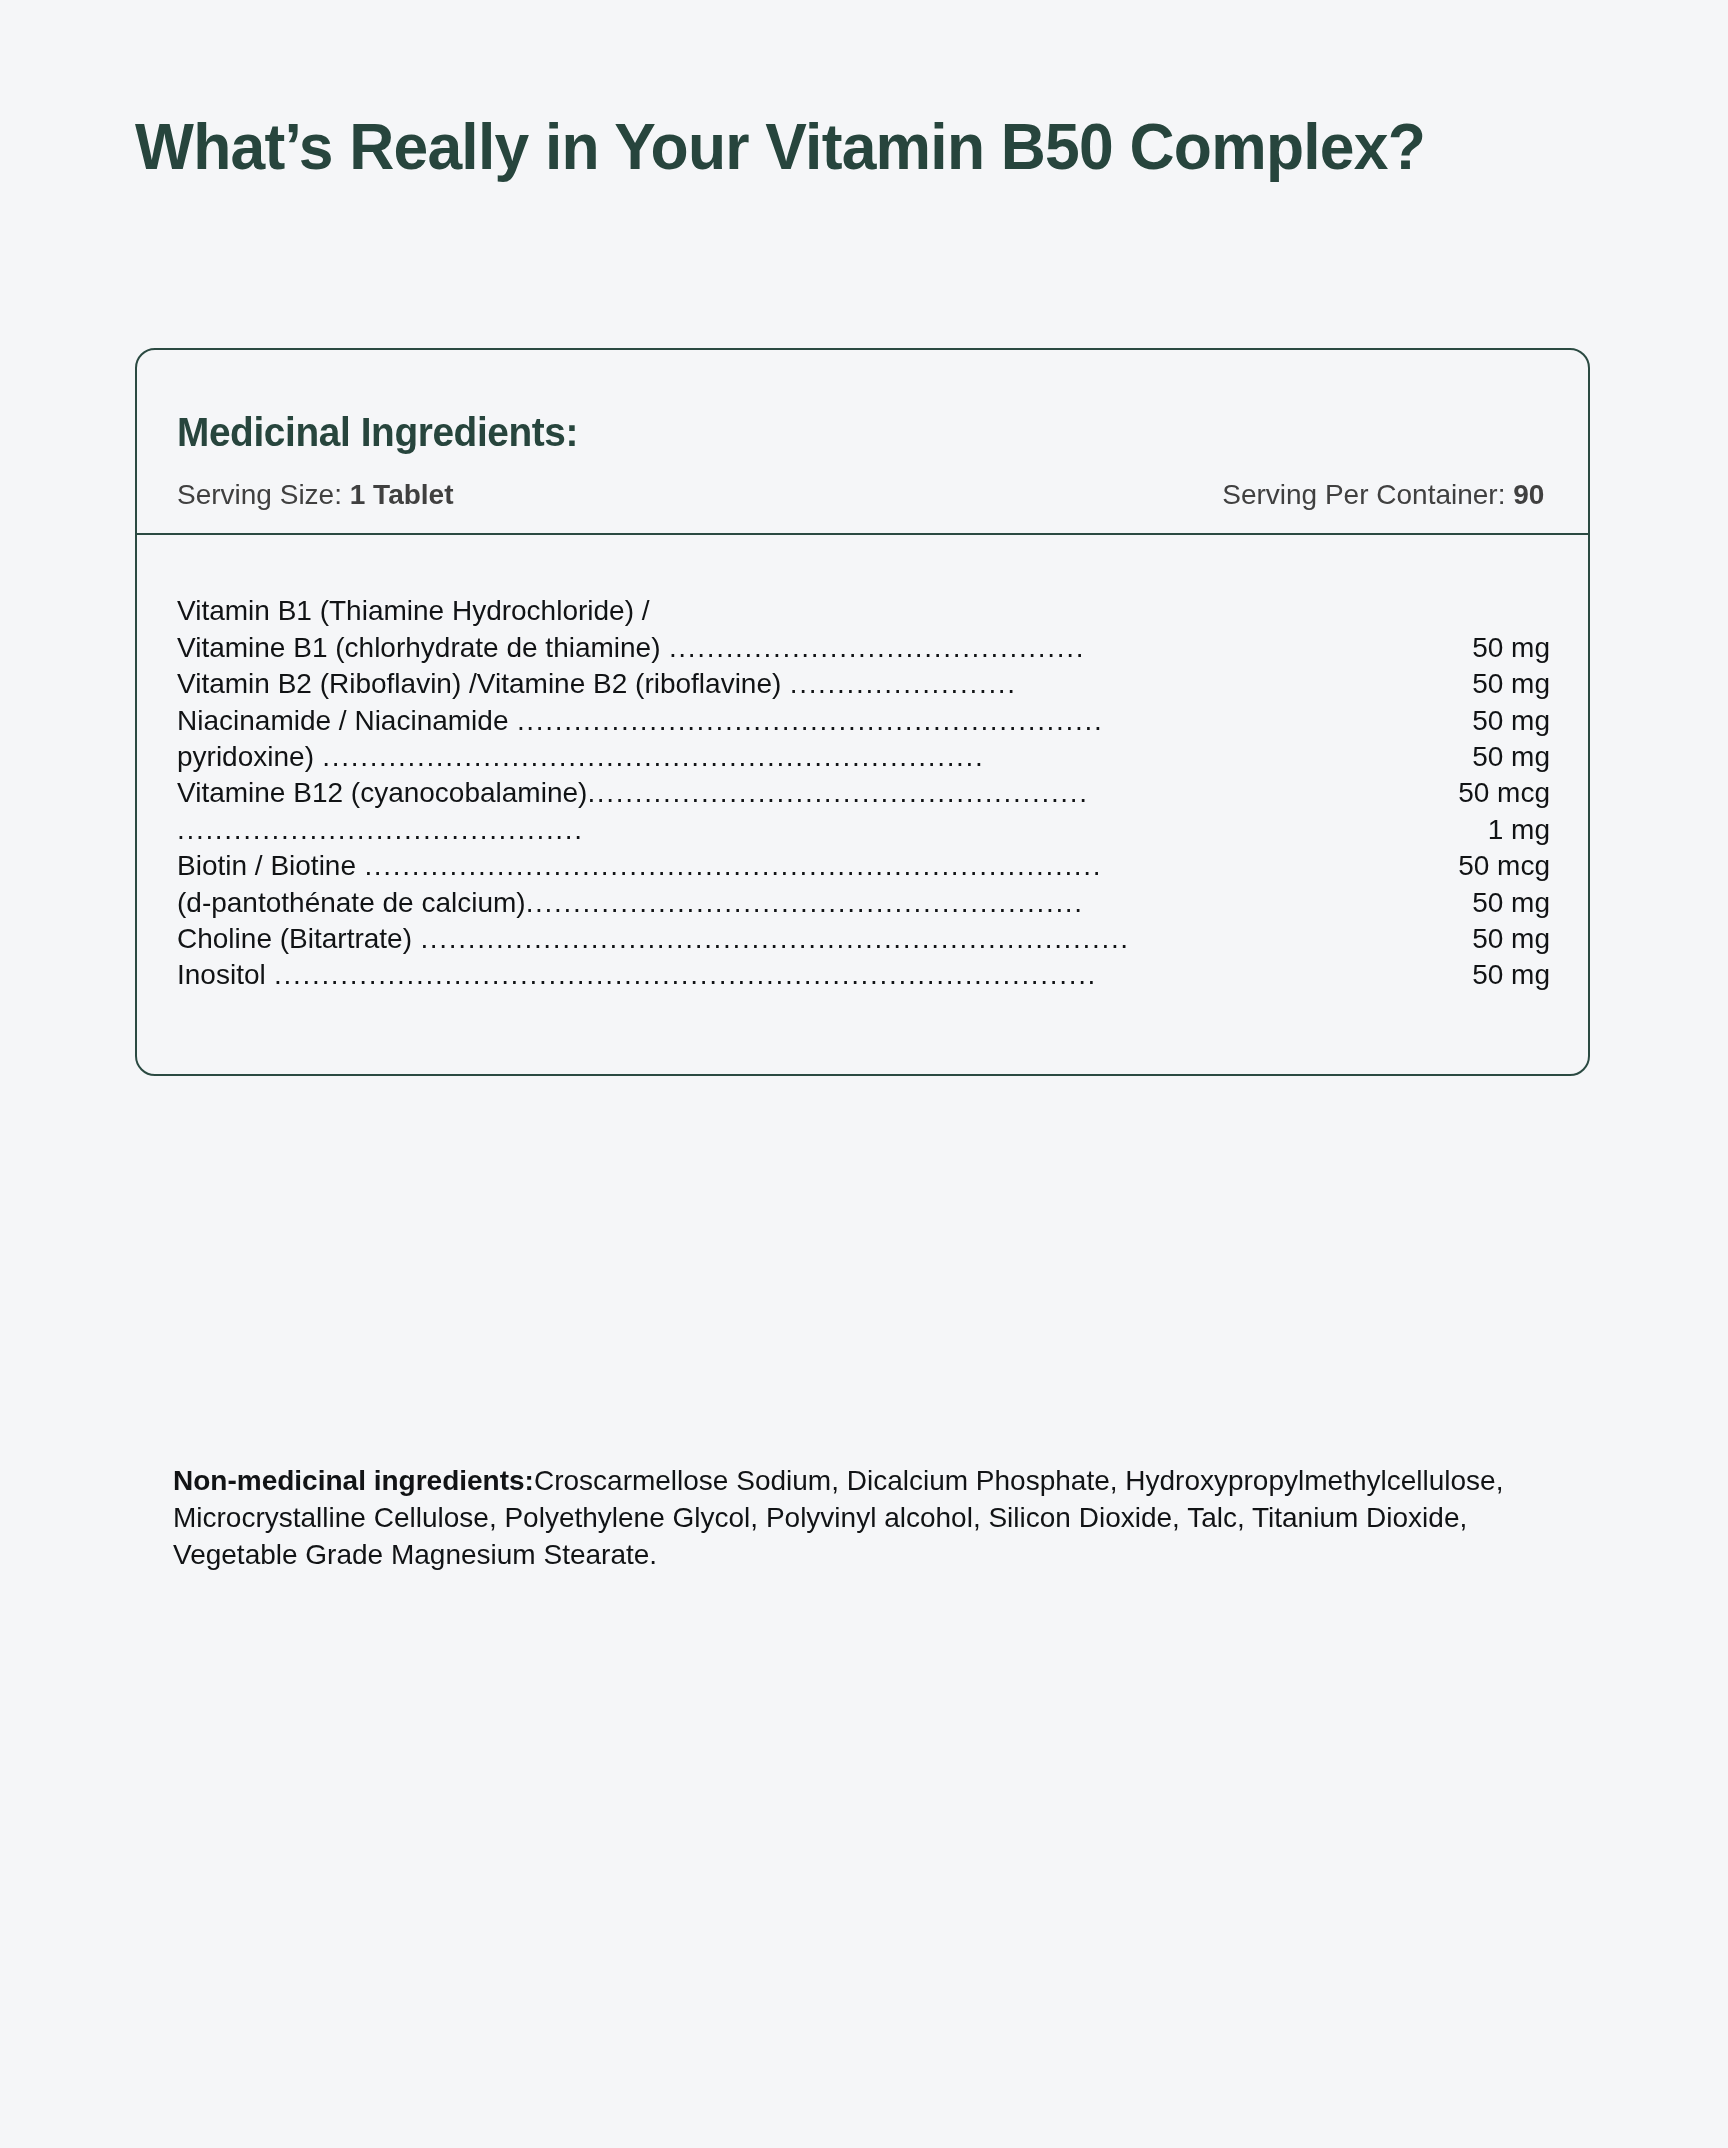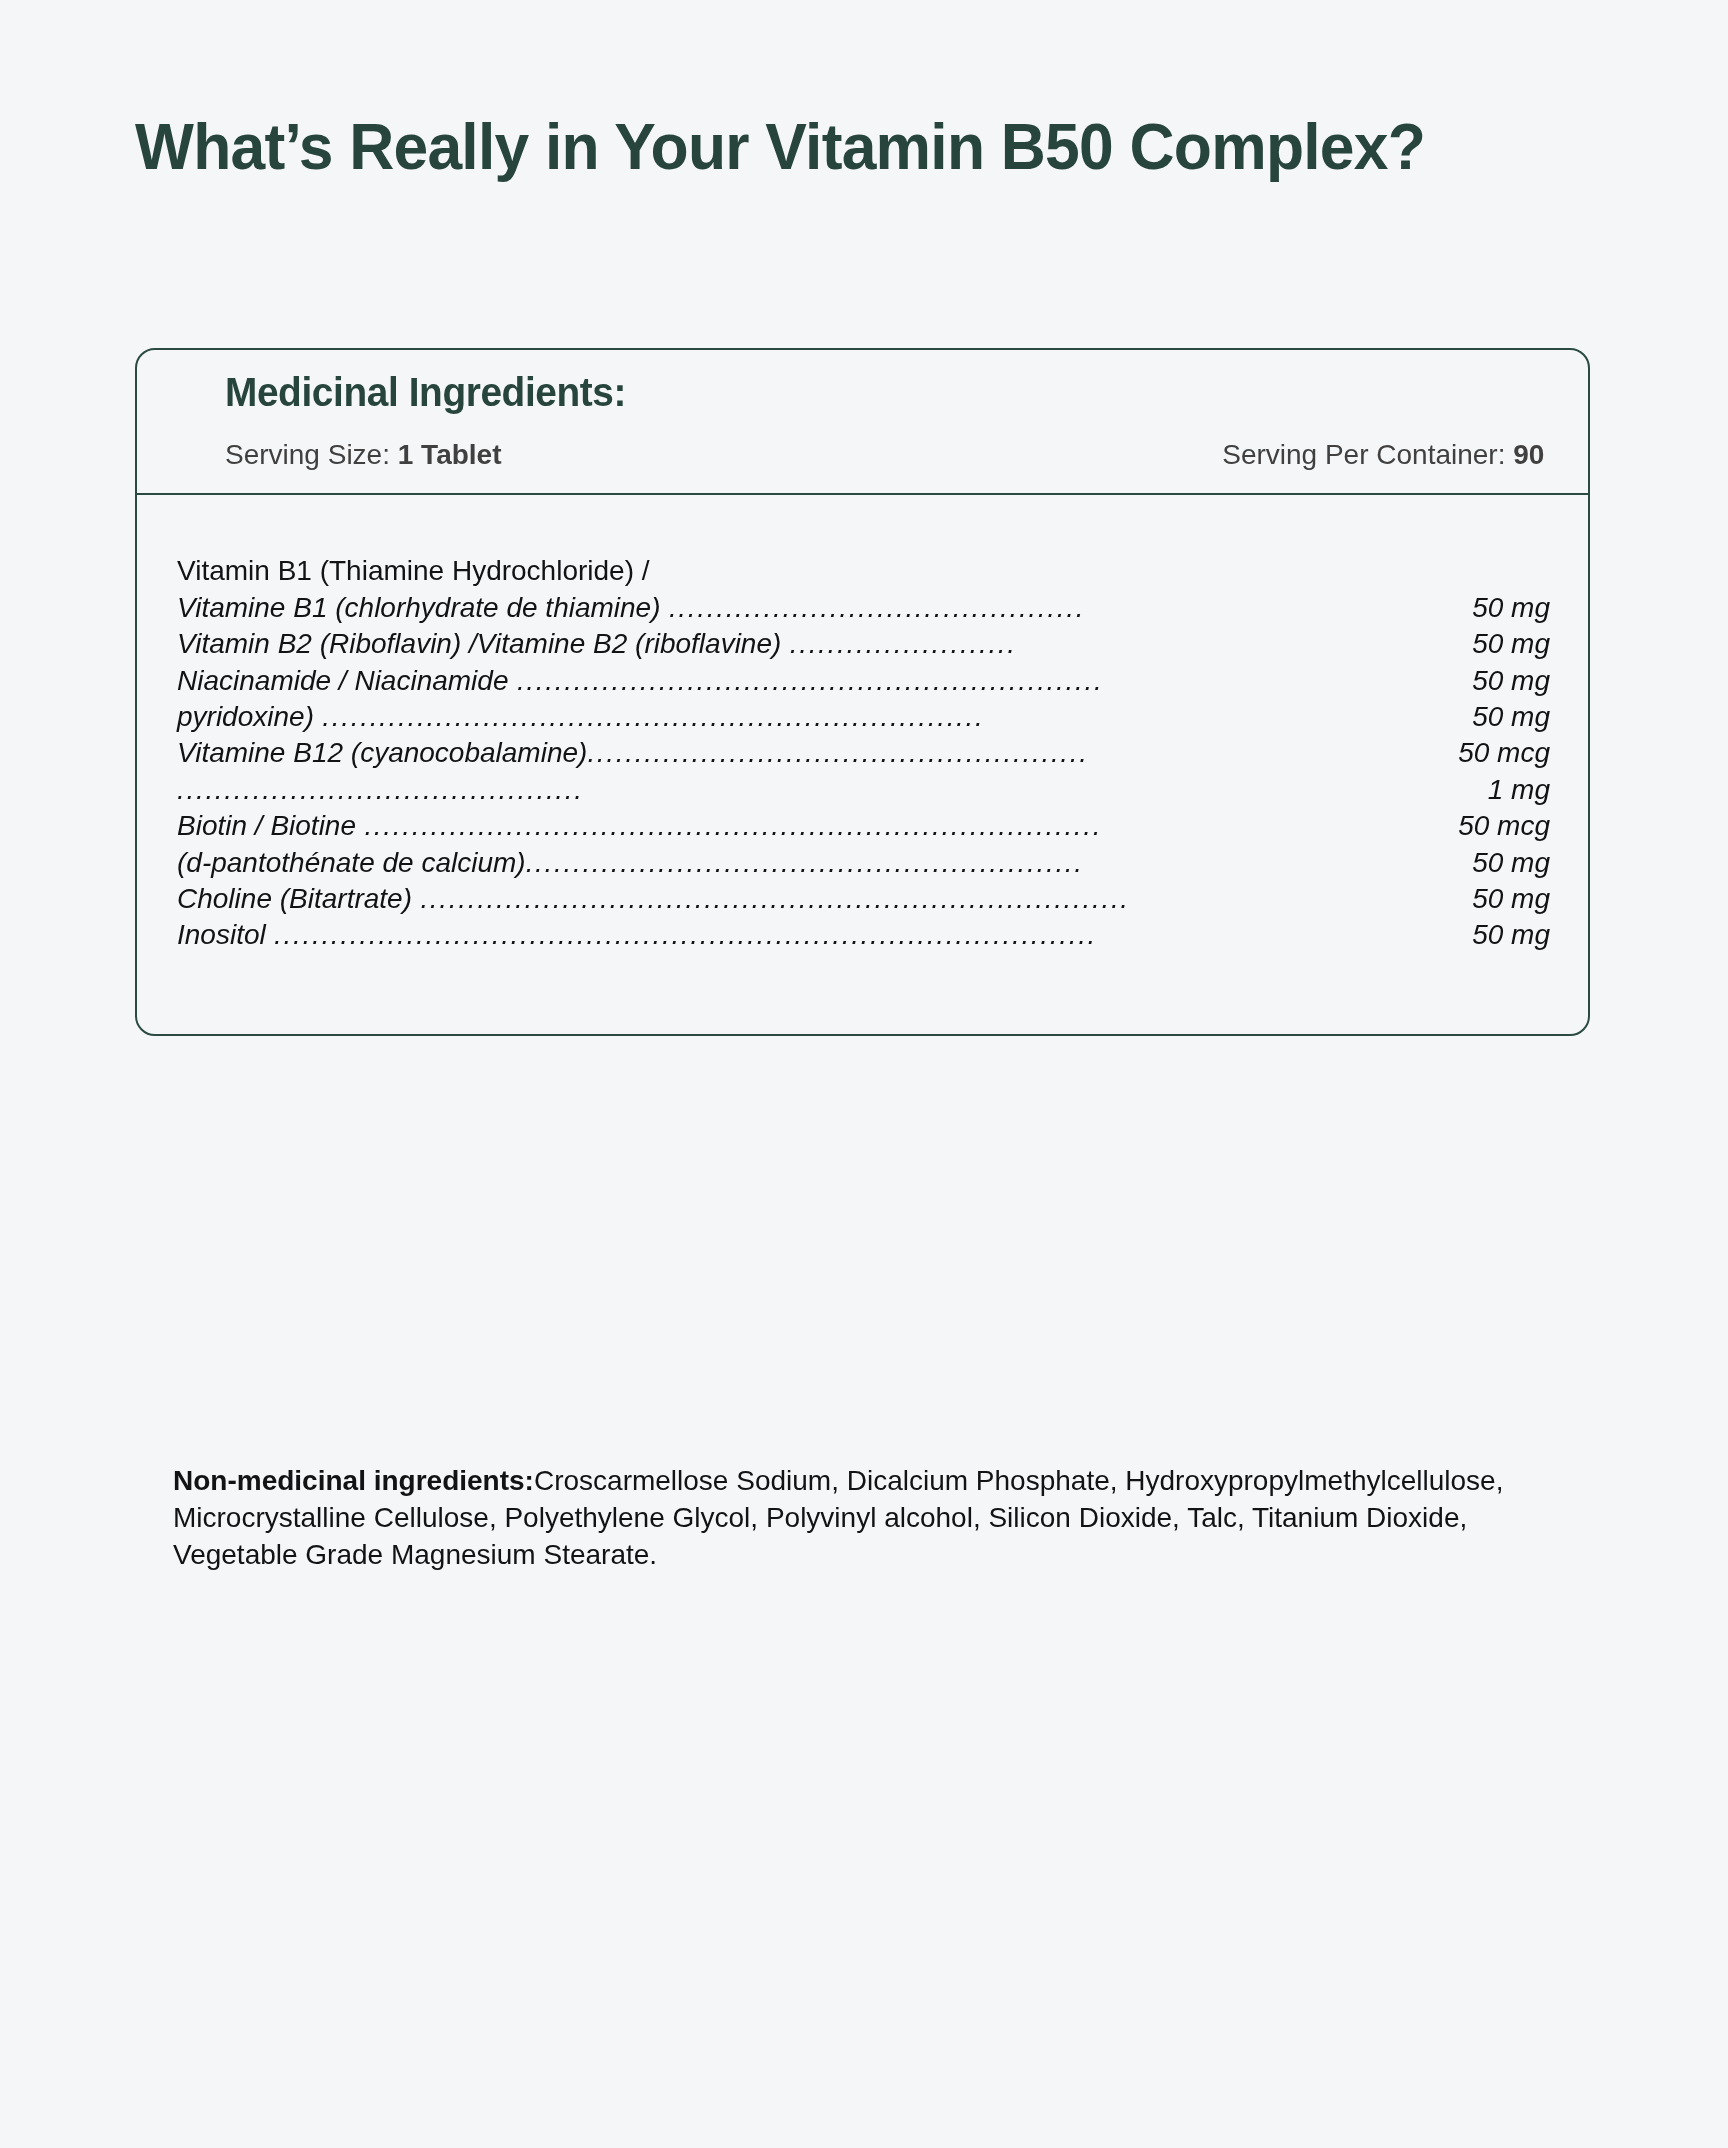--- a/index.html
+++ b/index.html
@@ -31,21 +31,21 @@
   .card {
     position:absolute;
     left:135px;
     top:348px;
     width:1455px;
     border:2.3px solid #2b4a42;
     border-radius:20px;
     background:#f5f6f8;
     overflow:hidden;
   }
-  .card-head { padding:20px 40px 22px 40px;margin-left:48px; }
+  .card-head { padding:60px 40px 22px 40px; }
   .card-head-title {
     color:#27453d;
     font-weight:700;
     font-size:40px;
     line-height:1.1;
     letter-spacing:-0.4px;
     transform:scaleX(0.97);
     transform-origin:left top;
     margin-bottom:23.6px;
   }
@@ -63,21 +63,20 @@
 
   
   .ing-body { padding:58px 38px 80px 40px; }
   .ing-list { color:#111315; font-size:28px; line-height:1.30; }
   .ing-line { display:block; white-space:nowrap; }
   .ing-row {
     display:flex;
     align-items:flex-end;
     width:100%;
     white-space:nowrap;
-    font-style:italic;
   }
   .ing-row .nm { flex:0 0 auto; }
   .ing-row .dots {
     flex:1 1 auto;
     overflow:hidden;
     letter-spacing:0.06em;
     white-space:nowrap;
     min-width:0;
   }
   .ing-row .amt { flex:0 0 auto; padding-left:1.8px; }

